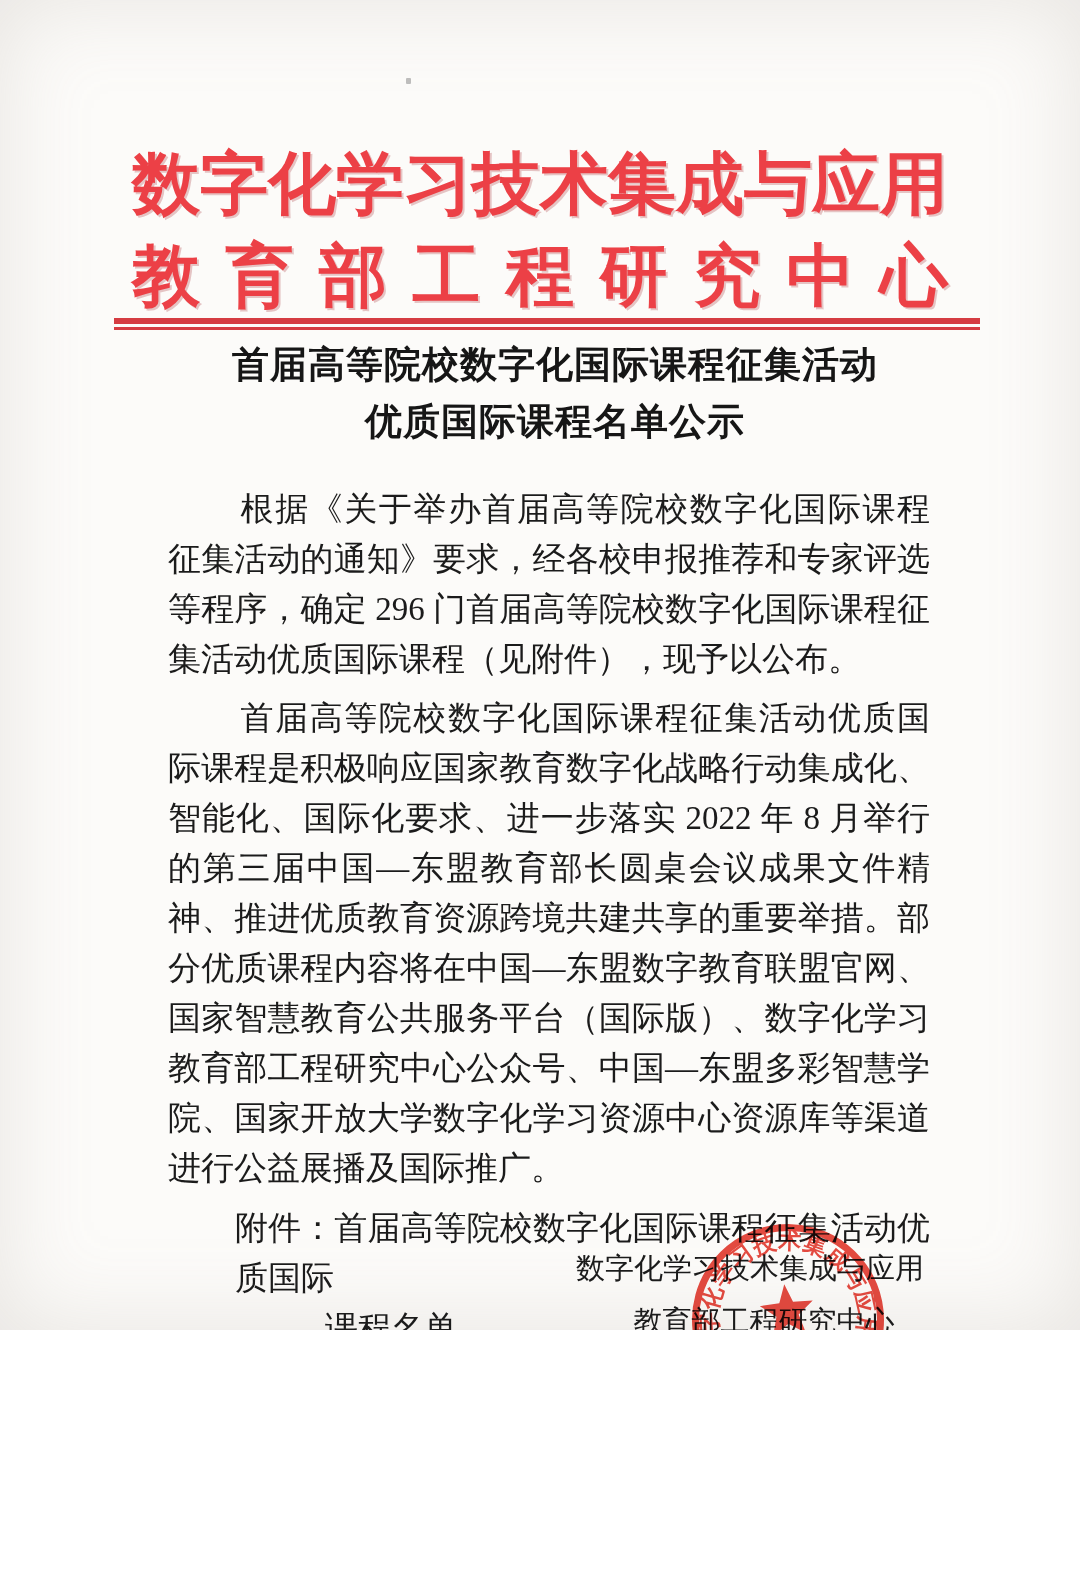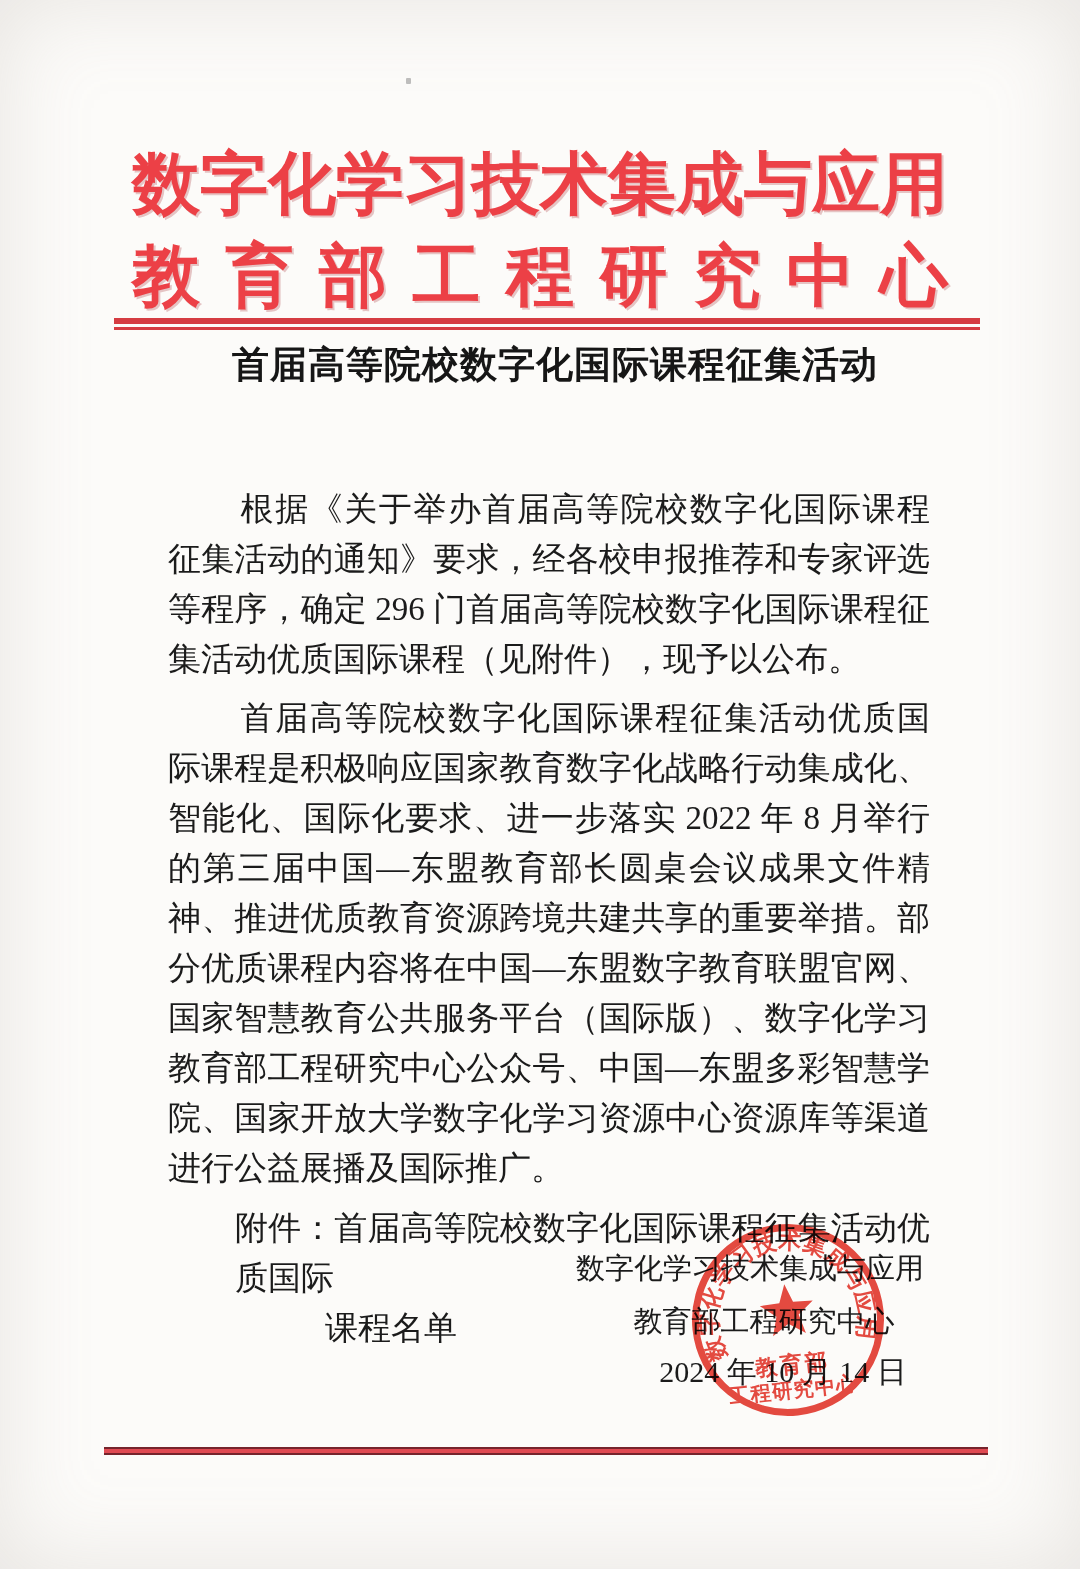--- a/index.html
+++ b/index.html
@@ -1,19 +1,19 @@
 <!DOCTYPE html>
 <html><head>
 <meta charset="utf-8">
 <style>
   html, body { margin: 0; padding: 0; background: #ffffff; }
   .page {
     position: relative;
     width: 1080px;
-    height: 1569px;
+    height: 1330px;
     background: #fcfbf9;
     overflow: hidden;
     font-family: "Liberation Serif", "DejaVu Serif", serif;
     color: #1e1e1e;
     box-shadow: inset 0 0 90px rgba(160,150,140,.22);
   }
   .speck {
     position: absolute; left: 406px; top: 78px;
     width: 5px; height: 6px; background: #8a8a8a; opacity: .55; border-radius: 1px;
   }
@@ -97,20 +97,21 @@
 
   <header class="letterhead">
     <div class="lh-line">数字化学习技术集成与应用</div>
     <div class="lh-line">教育部工程研究中心</div>
   </header>
 
   <div class="double-rule"></div>
 
   <div class="doc-title">
     <div>首届高等院校数字化国际课程征集活动</div>
+    <div>优质国际课程名单公示</div>
   </div>
 
   <main class="body-text">
     <p class="para">根据《关于举办首届高等院校数字化国际课程征集活动的通知》要求，经各校申报推荐和专家评选等程序，确定 296 门首届高等院校数字化国际课程征集活动优质国际课程（见附件），现予以公布。</p>
     <p class="para">首届高等院校数字化国际课程征集活动优质国际课程是积极响应国家教育数字化战略行动集成化、智能化、国际化要求、进一步落实 2022 年 8 月举行的第三届中国—东盟教育部长圆桌会议成果文件精神、推进优质教育资源跨境共建共享的重要举措。部分优质课程内容将在中国—东盟数字教育联盟官网、国家智慧教育公共服务平台（国际版）、数字化学习教育部工程研究中心公众号、中国—东盟多彩智慧学院、国家开放大学数字化学习资源中心资源库等渠道进行公益展播及国际推广。</p>
     <div class="attachment">
       <div class="att1">附件：首届高等院校数字化国际课程征集活动优质国际</div>
       <div class="att2">课程名单</div>
     </div>
   </main>

